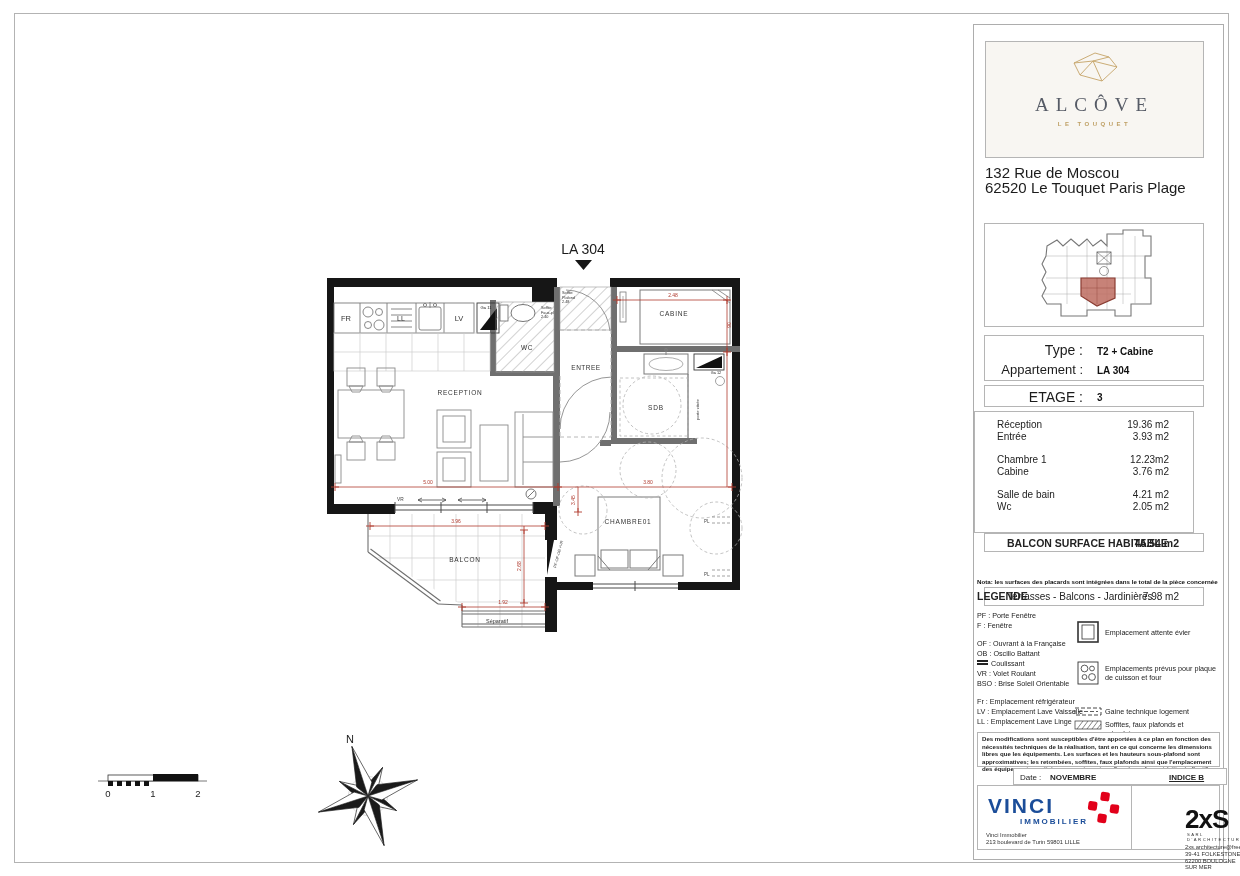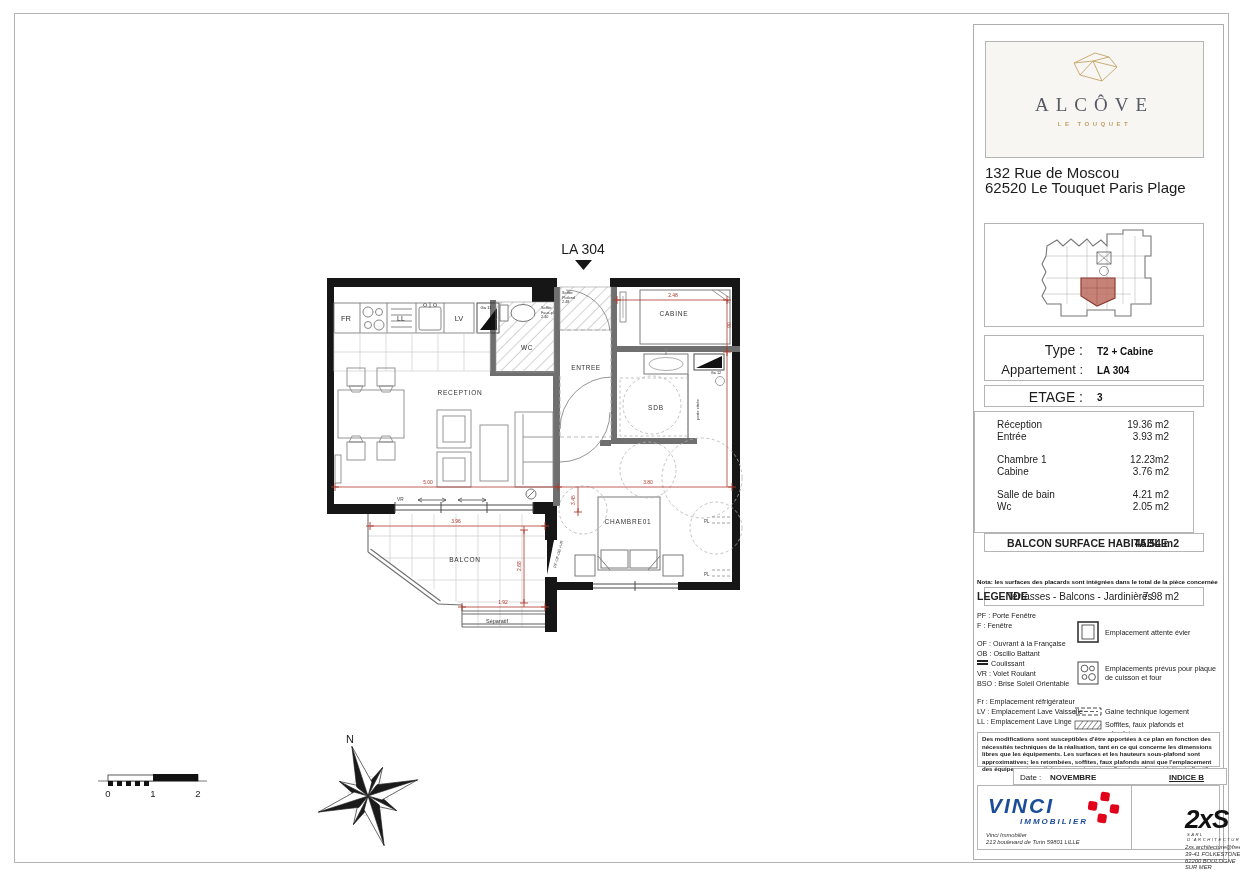--- a/index.html
+++ b/index.html
@@ -35,21 +35,21 @@
   .legend .lcol div{white-space:nowrap;}
   .legend .gap{margin-top:8px;}
   .coulissant-glyph{display:inline-block;width:11px;height:1px;border-top:2px solid #222;border-bottom:2px solid #222;vertical-align:1px;margin-right:3px;}
   .licon{position:absolute;}
   .lcap{position:absolute;left:128px;width:112px;line-height:8.5px;}
   .disclaimer{left:3px;top:707px;width:243px;height:35px;font-size:6.1px;font-weight:bold;line-height:7.6px;padding:2px 4px;}
   .daterow{left:3px;top:743px;width:214px;height:17px;font-size:8px;margin-left:36px;}
   .daterow .dl{position:absolute;left:6px;top:4px;}
   .daterow .dv{position:absolute;left:36px;top:4px;font-weight:bold;}
   .daterow .di{position:absolute;left:155px;top:4px;font-weight:bold;text-decoration:underline;}
-  .logos{left:3px;top:760px;width:243px;height:65px;font-style:italic;}
+  .logos{left:3px;top:760px;width:243px;height:65px;}
   .vcell{position:absolute;left:0;top:0;width:153px;height:100%;border-right:1px solid #b5b5b5;}
   .acell{position:absolute;left:153px;top:16px;right:0;height:100%;margin-left:40px;}
   .vinci-name{position:absolute;left:10px;top:8px;font-size:21px;font-weight:bold;letter-spacing:2px;color:#1b4d99;}
   .vinci-sub{position:absolute;left:42px;top:31px;font-size:8px;font-weight:bold;letter-spacing:2px;color:#1b4d99;text-align:right;}
   .vinci-mark{position:absolute;left:108px;top:4px;}
   .vaddr{position:absolute;left:8px;top:46px;font-size:5.8px;line-height:6.8px;color:#333;}
   .axs-name{position:absolute;left:14px;top:2px;font-size:26px;font-weight:bold;letter-spacing:-1px;color:#111;}
   .axs-sub{position:absolute;left:16px;top:30px;font-size:4.2px;letter-spacing:1.5px;color:#333;}
   .aaddr{position:absolute;left:14px;top:42px;font-size:5.8px;line-height:6.8px;color:#333;}
   text{font-family:"Liberation Sans",sans-serif;}

